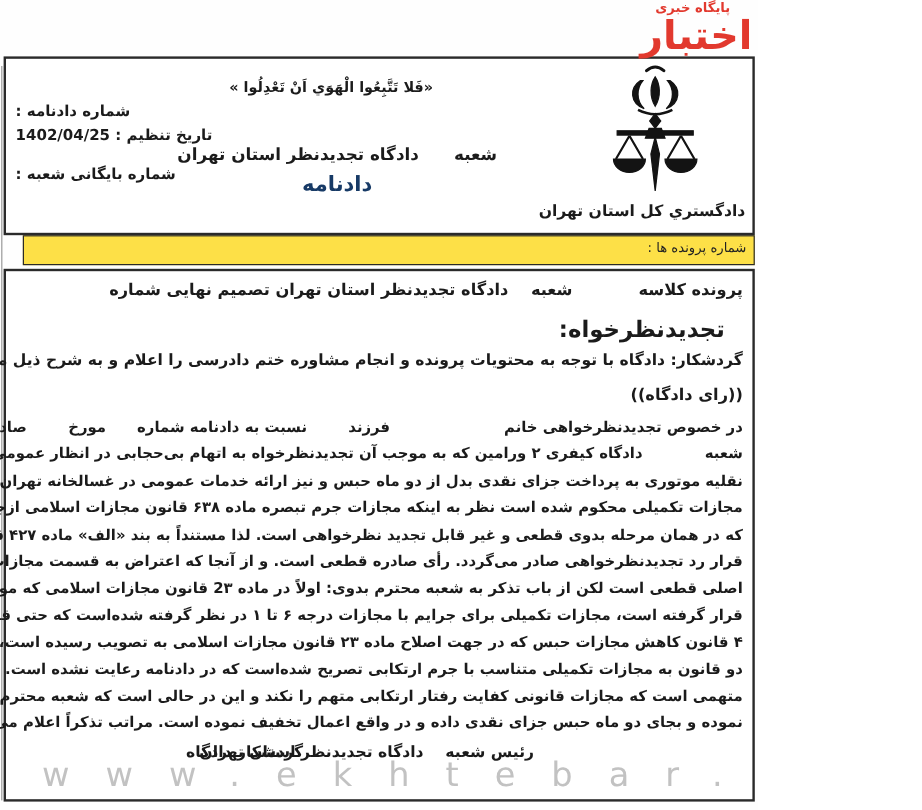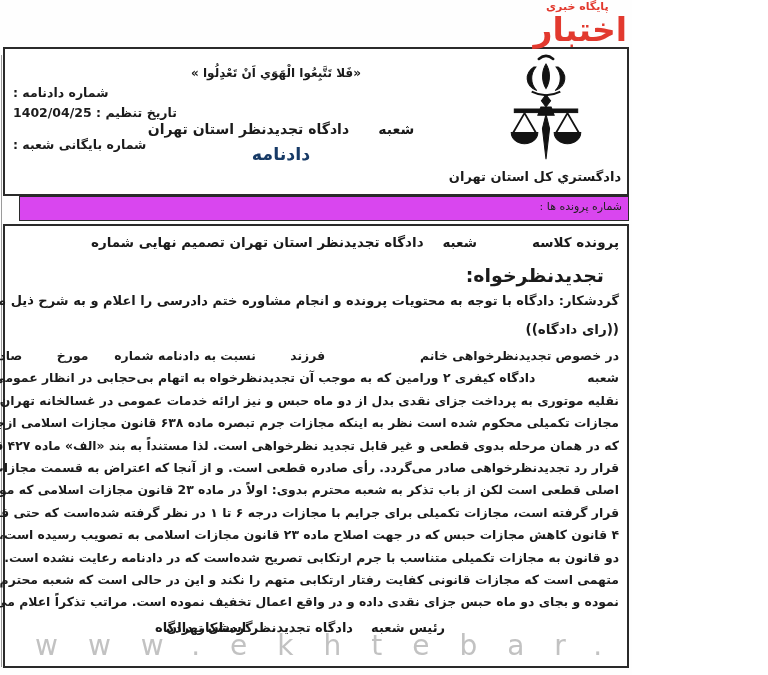--- a/index.html
+++ b/index.html
@@ -24,21 +24,21 @@
   .branch-line{position:absolute;top:72px;left:140px;right:210px;text-align:center;
                font-size:14px;font-weight:bold;white-space:nowrap;}
   .doc-type{position:absolute;top:95px;left:140px;right:210px;text-align:center;
             font-size:17.5px;font-weight:bold;color:#173a66;}
   .header-fields{position:absolute;left:8px;top:34px;width:250px;direction:rtl;
                  text-align:left;font-size:12.5px;font-weight:bold;line-height:20px;}
   .header-fields .field:nth-child(3){margin-top:12px;}
 
   
   .strip-box{position:absolute;left:19px;right:3px;top:196px;height:23px;
-             border:1px solid #2a2a2a;background:#d946ef;direction:rtl;}
+             border:1px solid #2a2a2a;background:#fde047;direction:rtl;}
   .strip-box .label{position:absolute;right:6px;top:3px;font-size:11px;color:#222;}
 
   
   .main-box{position:absolute;left:3px;right:3px;top:224px;height:440px;
             border:2px solid #2a2a2a;background:#fff;direction:rtl;font-weight:bold;}
   .case-right{position:absolute;top:8px;right:8px;font-size:13.5px;white-space:nowrap;}
   .case-center{position:absolute;top:8px;left:110px;right:150px;text-align:center;
                font-size:13.5px;white-space:nowrap;}
   .appellant{position:absolute;top:38px;right:23px;font-size:19px;}
   .process{position:absolute;top:67px;right:8px;left:8px;text-align:right;

